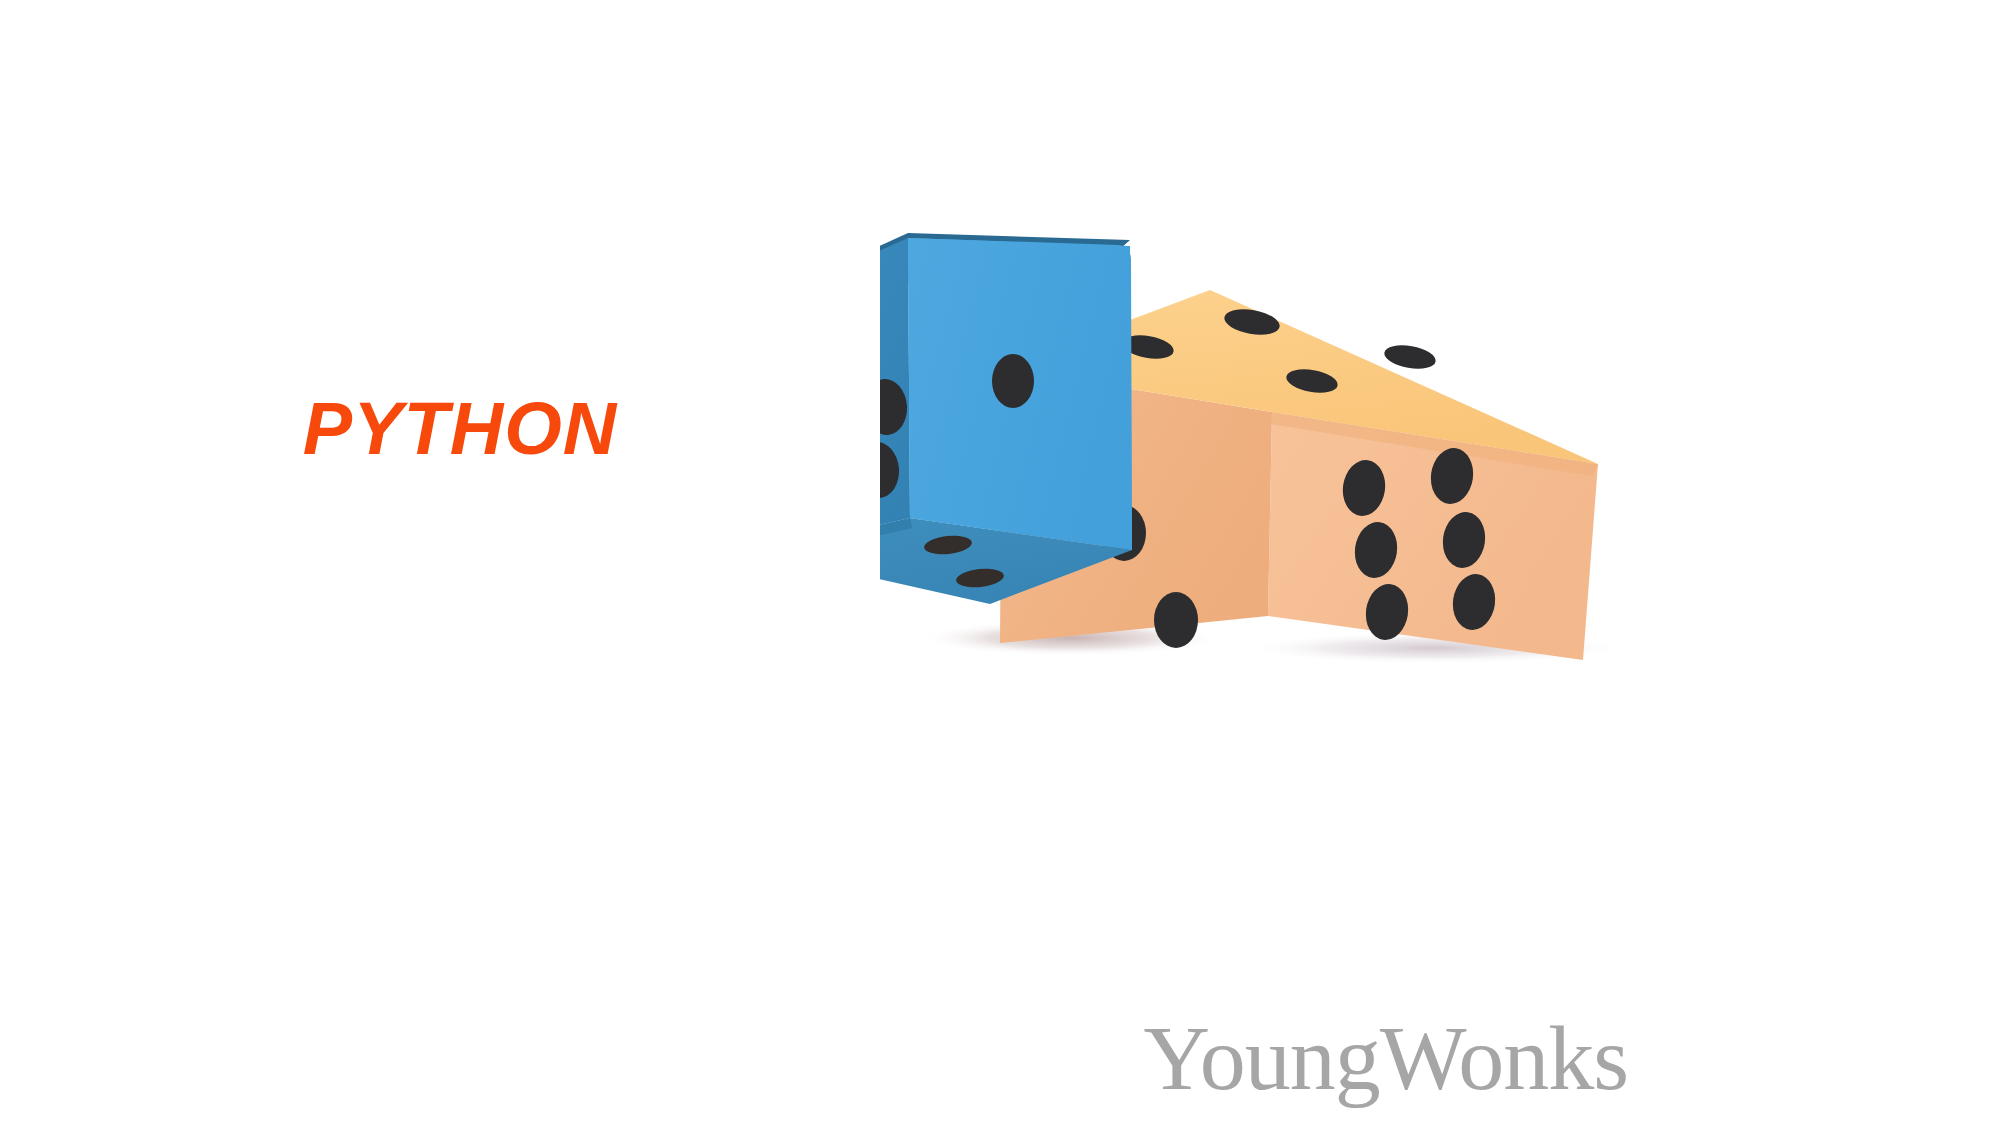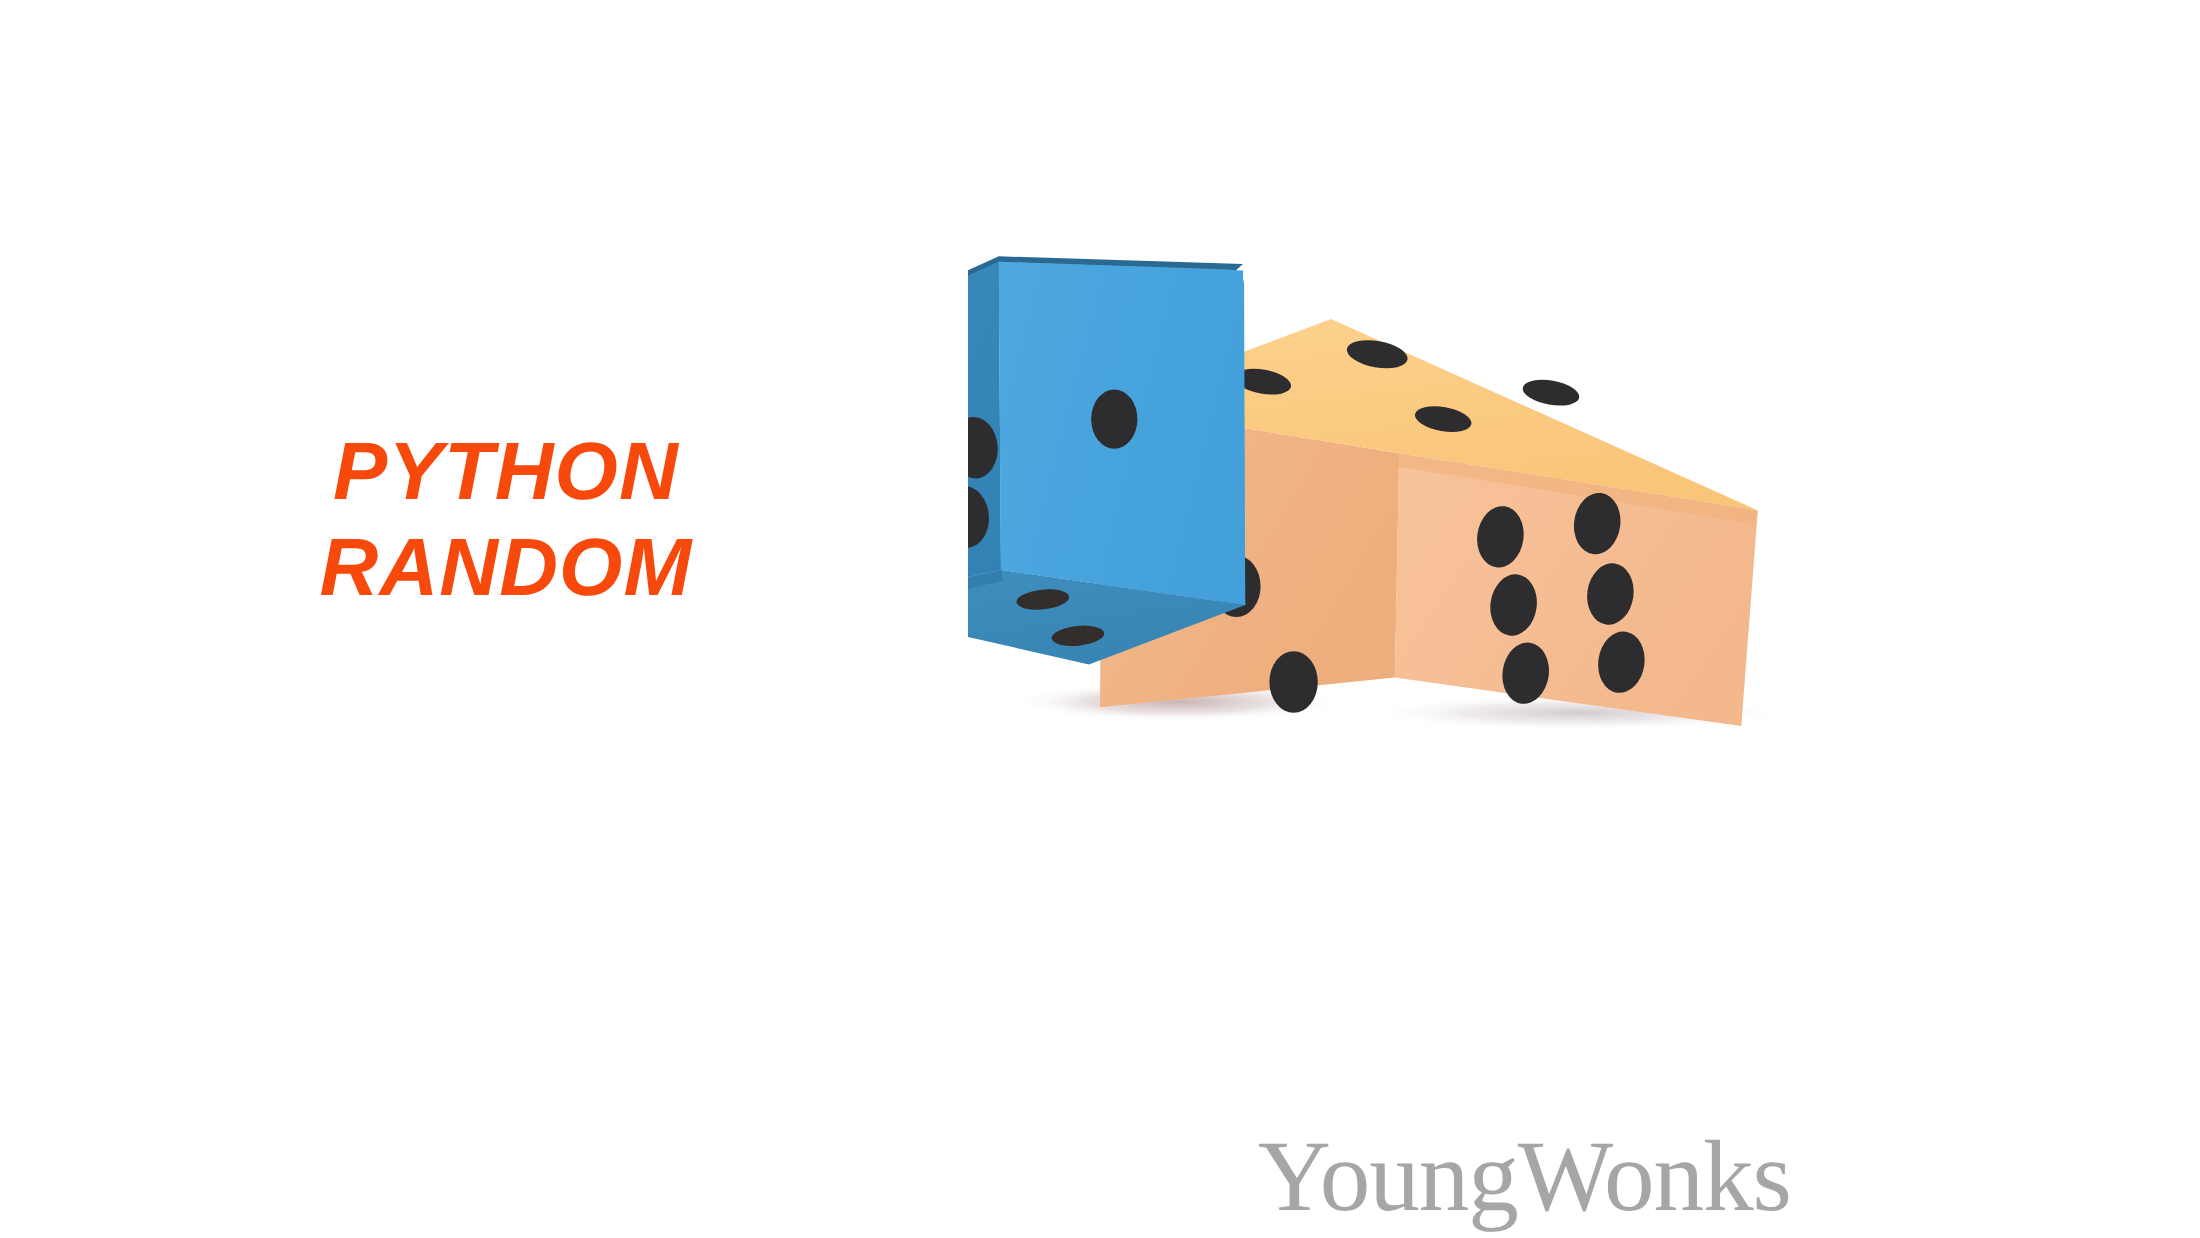--- a/index.html
+++ b/index.html
@@ -47,41 +47,40 @@
   #dice-art svg {
     display: block;
     width: 100%;
     height: 100%;
   }
 
   
   #logo {
     position: absolute;
     right: 28px;
-    bottom: 10px;
+    bottom: 21px;
     user-select: none;
     margin-top: 36px;
   }
   #logo .logo-text {
     font-family: "Liberation Serif", "DejaVu Serif", serif;
     font-size: 92px;
     line-height: 1;
     color: #a6a6a6;
     letter-spacing: -1px;
     white-space: nowrap;
   }
 </style>
 </head>
 <body>
 
 <div id="stage" style="background: rgb(255, 255, 255);">
 
   <div id="title-block">
     <div class="title-line" style="color: rgb(248, 73, 13);">PYTHON</div>
-    <div class="title-line" style="color: rgb(248, 73, 13);">RANDOM</div>
   </div>
 
   <div id="dice-art">
     <svg viewBox="0 0 1000 680" xmlns="http://www.w3.org/2000/svg" aria-hidden="true">
       <defs>
         <radialGradient id="shadowBlue" cx="50%" cy="50%" r="50%">
           <stop offset="0%" stop-color="#b59a9a" stop-opacity="0.75"></stop>
           <stop offset="55%" stop-color="#c4aeae" stop-opacity="0.38"></stop>
           <stop offset="100%" stop-color="#ffffff" stop-opacity="0"></stop>
         </radialGradient>

